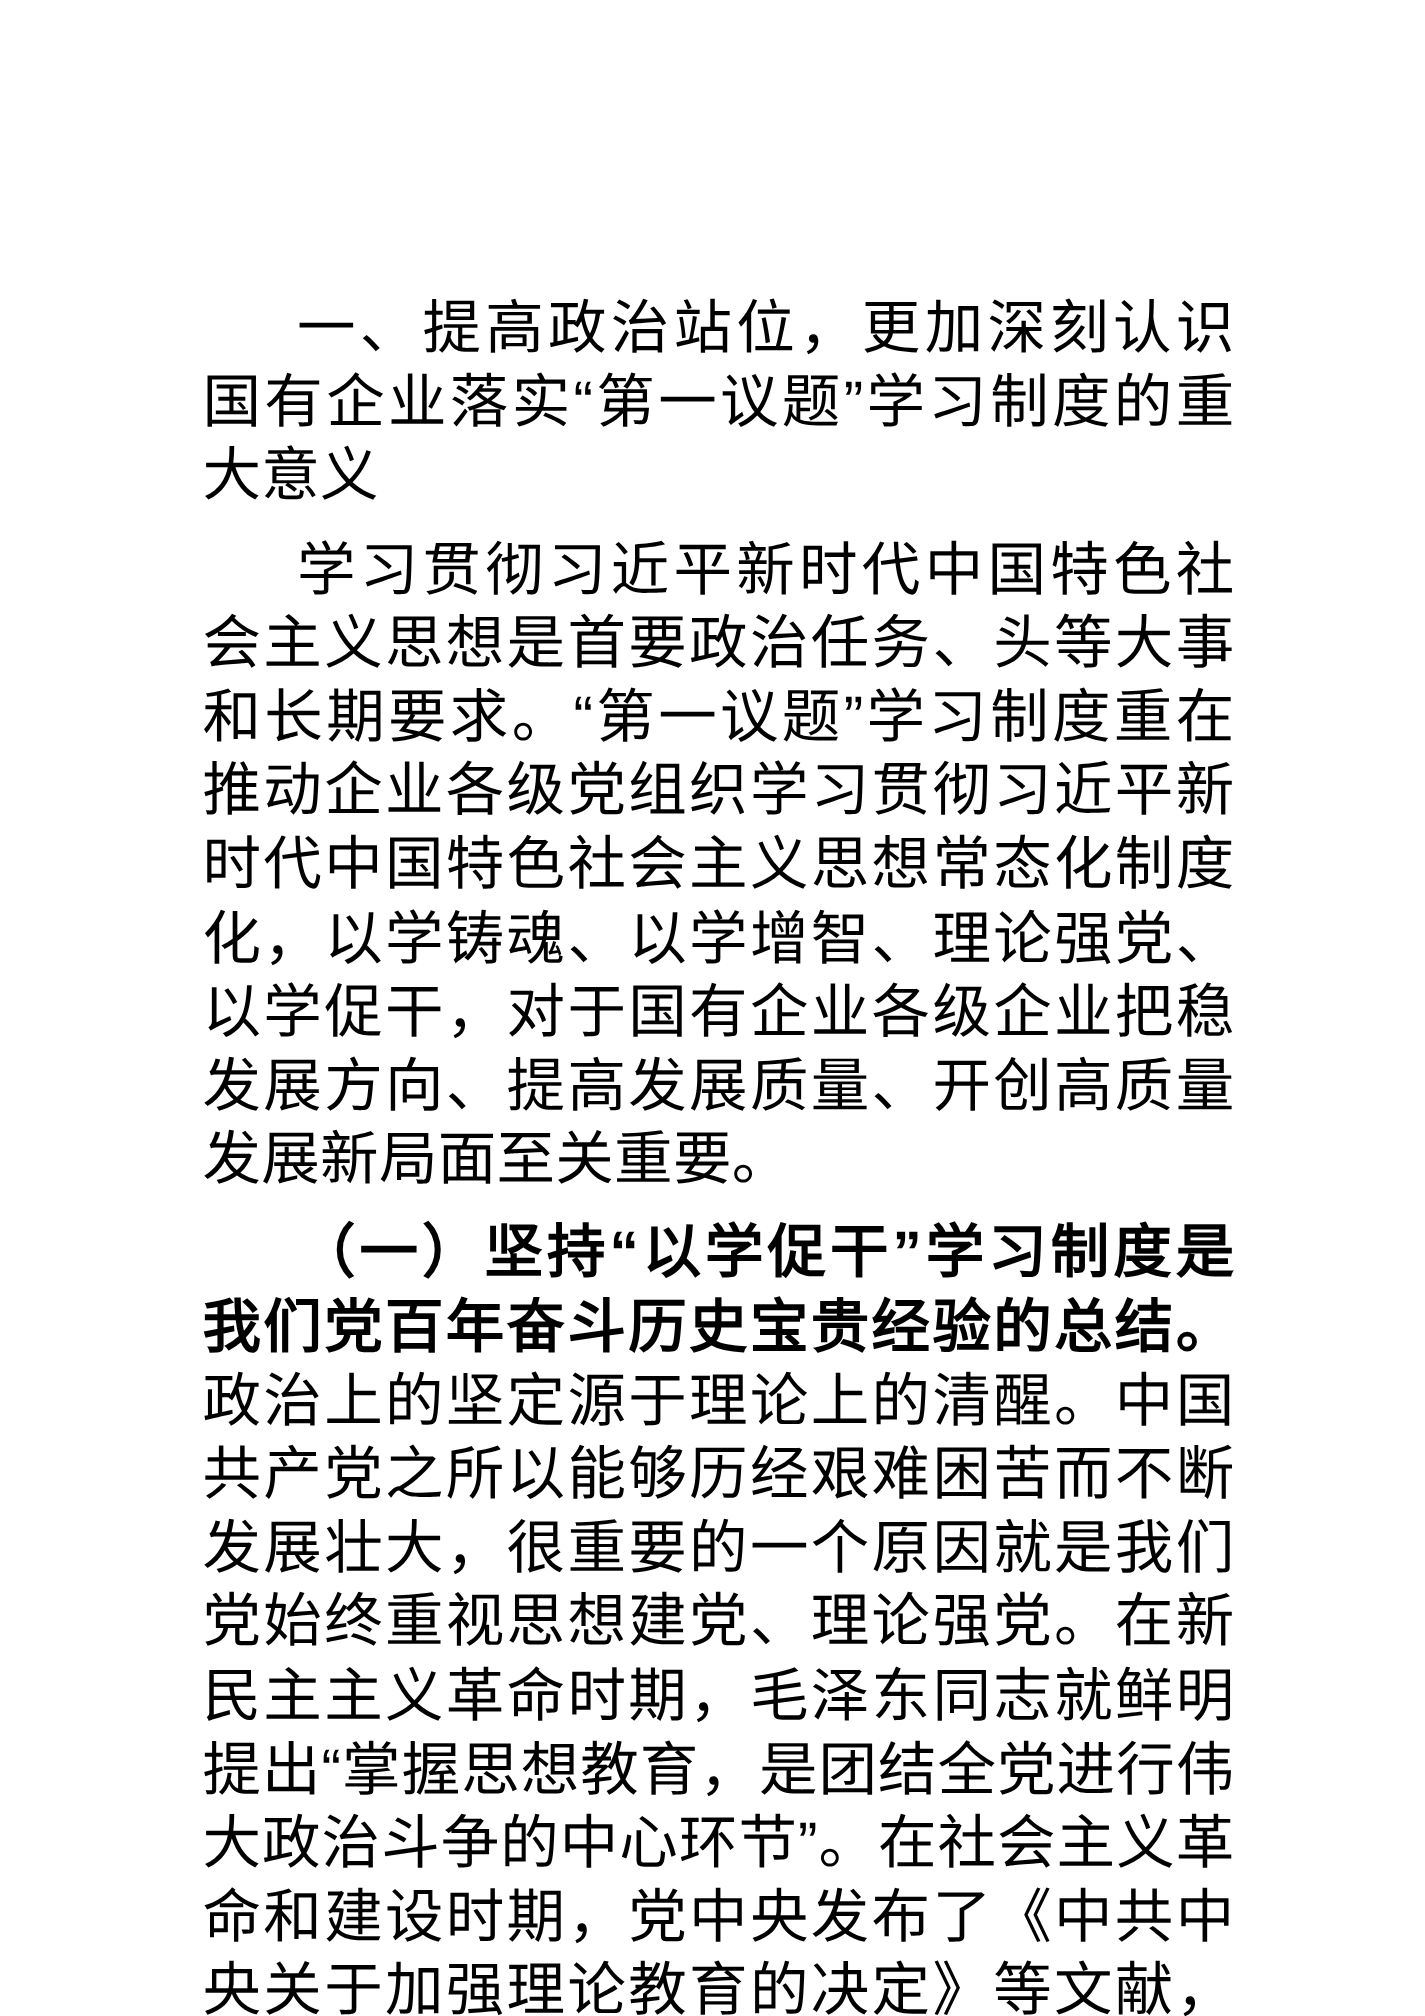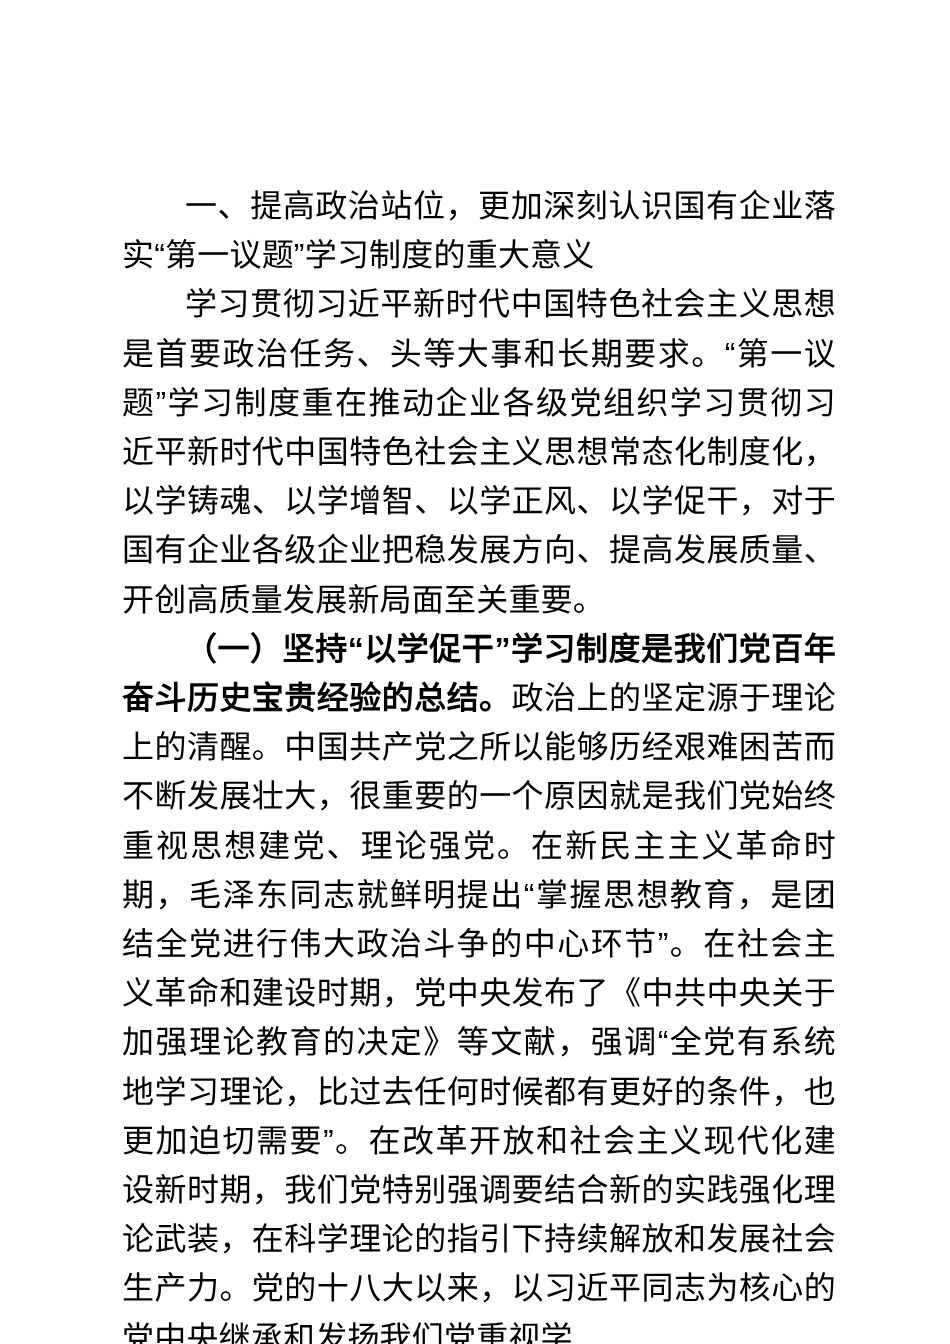--- a/index.html
+++ b/index.html
@@ -25,22 +25,22 @@
     padding: 182px 115px 0 122px;
     position: relative;
   }
 
   .doc-body {
     width: 714px;
   }
 
   
   .para {
-    margin: 0;
-    font-size: 32px;
+    margin: 13px;
+    font-size: 39px;
     line-height: 49.2px;
     letter-spacing: 0.2px;
     text-align: justify;
     text-justify: inter-ideograph;
     word-break: break-all;
     text-indent: 63px;
   }
 
   .para + .para {
     margin-top: 0;
@@ -60,18 +60,18 @@
   }
 </style>
 </head>
 <body>
 
 <div class="page">
   <div class="doc-body">
 
     <p class="para section-heading"><span>一、提高政治站位，更加深刻认识国有企业落实“第一议题”学习制度的重大意义</span></p>
 
-    <p class="para"><span>学习贯彻习近平新时代中国特色社会主义思想是首要政治任务、头等大事和长期要求。“第一议题”学习制度重在推动企业各级党组织学习贯彻习近平新时代中国特色社会主义思想常态化制度化，以学铸魂、以学增智、以学正风、以学促干，对于国有企业各级企业把稳发展方向、提高发展质量、开创高质量发展新局面至关重要。</span></p>
+    <p class="para"><span>学习贯彻习近平新时代中国特色社会主义思想是首要政治任务、头等大事和长期要求。“第一议题”学习制度重在推动企业各级党组织学习贯彻习近平新时代中国特色社会主义思想常态化制度化，以学铸魂、以学增智、理论强党、以学促干，对于国有企业各级企业把稳发展方向、提高发展质量、开创高质量发展新局面至关重要。</span></p>
 
     <p class="para"><strong class="sub-heading-lead">（一）坚持“以学促干”学习制度是我们党百年奋斗历史宝贵经验的总结。</strong><span>政治上的坚定源于理论上的清醒。中国共产党之所以能够历经艰难困苦而不断发展壮大，很重要的一个原因就是我们党始终重视思想建党、理论强党。在新民主主义革命时期，毛泽东同志就鲜明提出“掌握思想教育，是团结全党进行伟大政治斗争的中心环节”。在社会主义革命和建设时期，党中央发布了《中共中央关于加强理论教育的决定》等文献，强调“全党有系统地学习理论，比过去任何时候都有更好的条件，也更加迫切需要”。在改革开放和社会主义现代化建设新时期，我们党特别强调要结合新的实践强化理论武装，在科学理论的指引下持续解放和发展社会生产力。党的十八大以来，以习近平同志为核心的党中央继承和发扬我们党重视学</span></p>
 
   </div>
 </div>
 
 </body></html>

